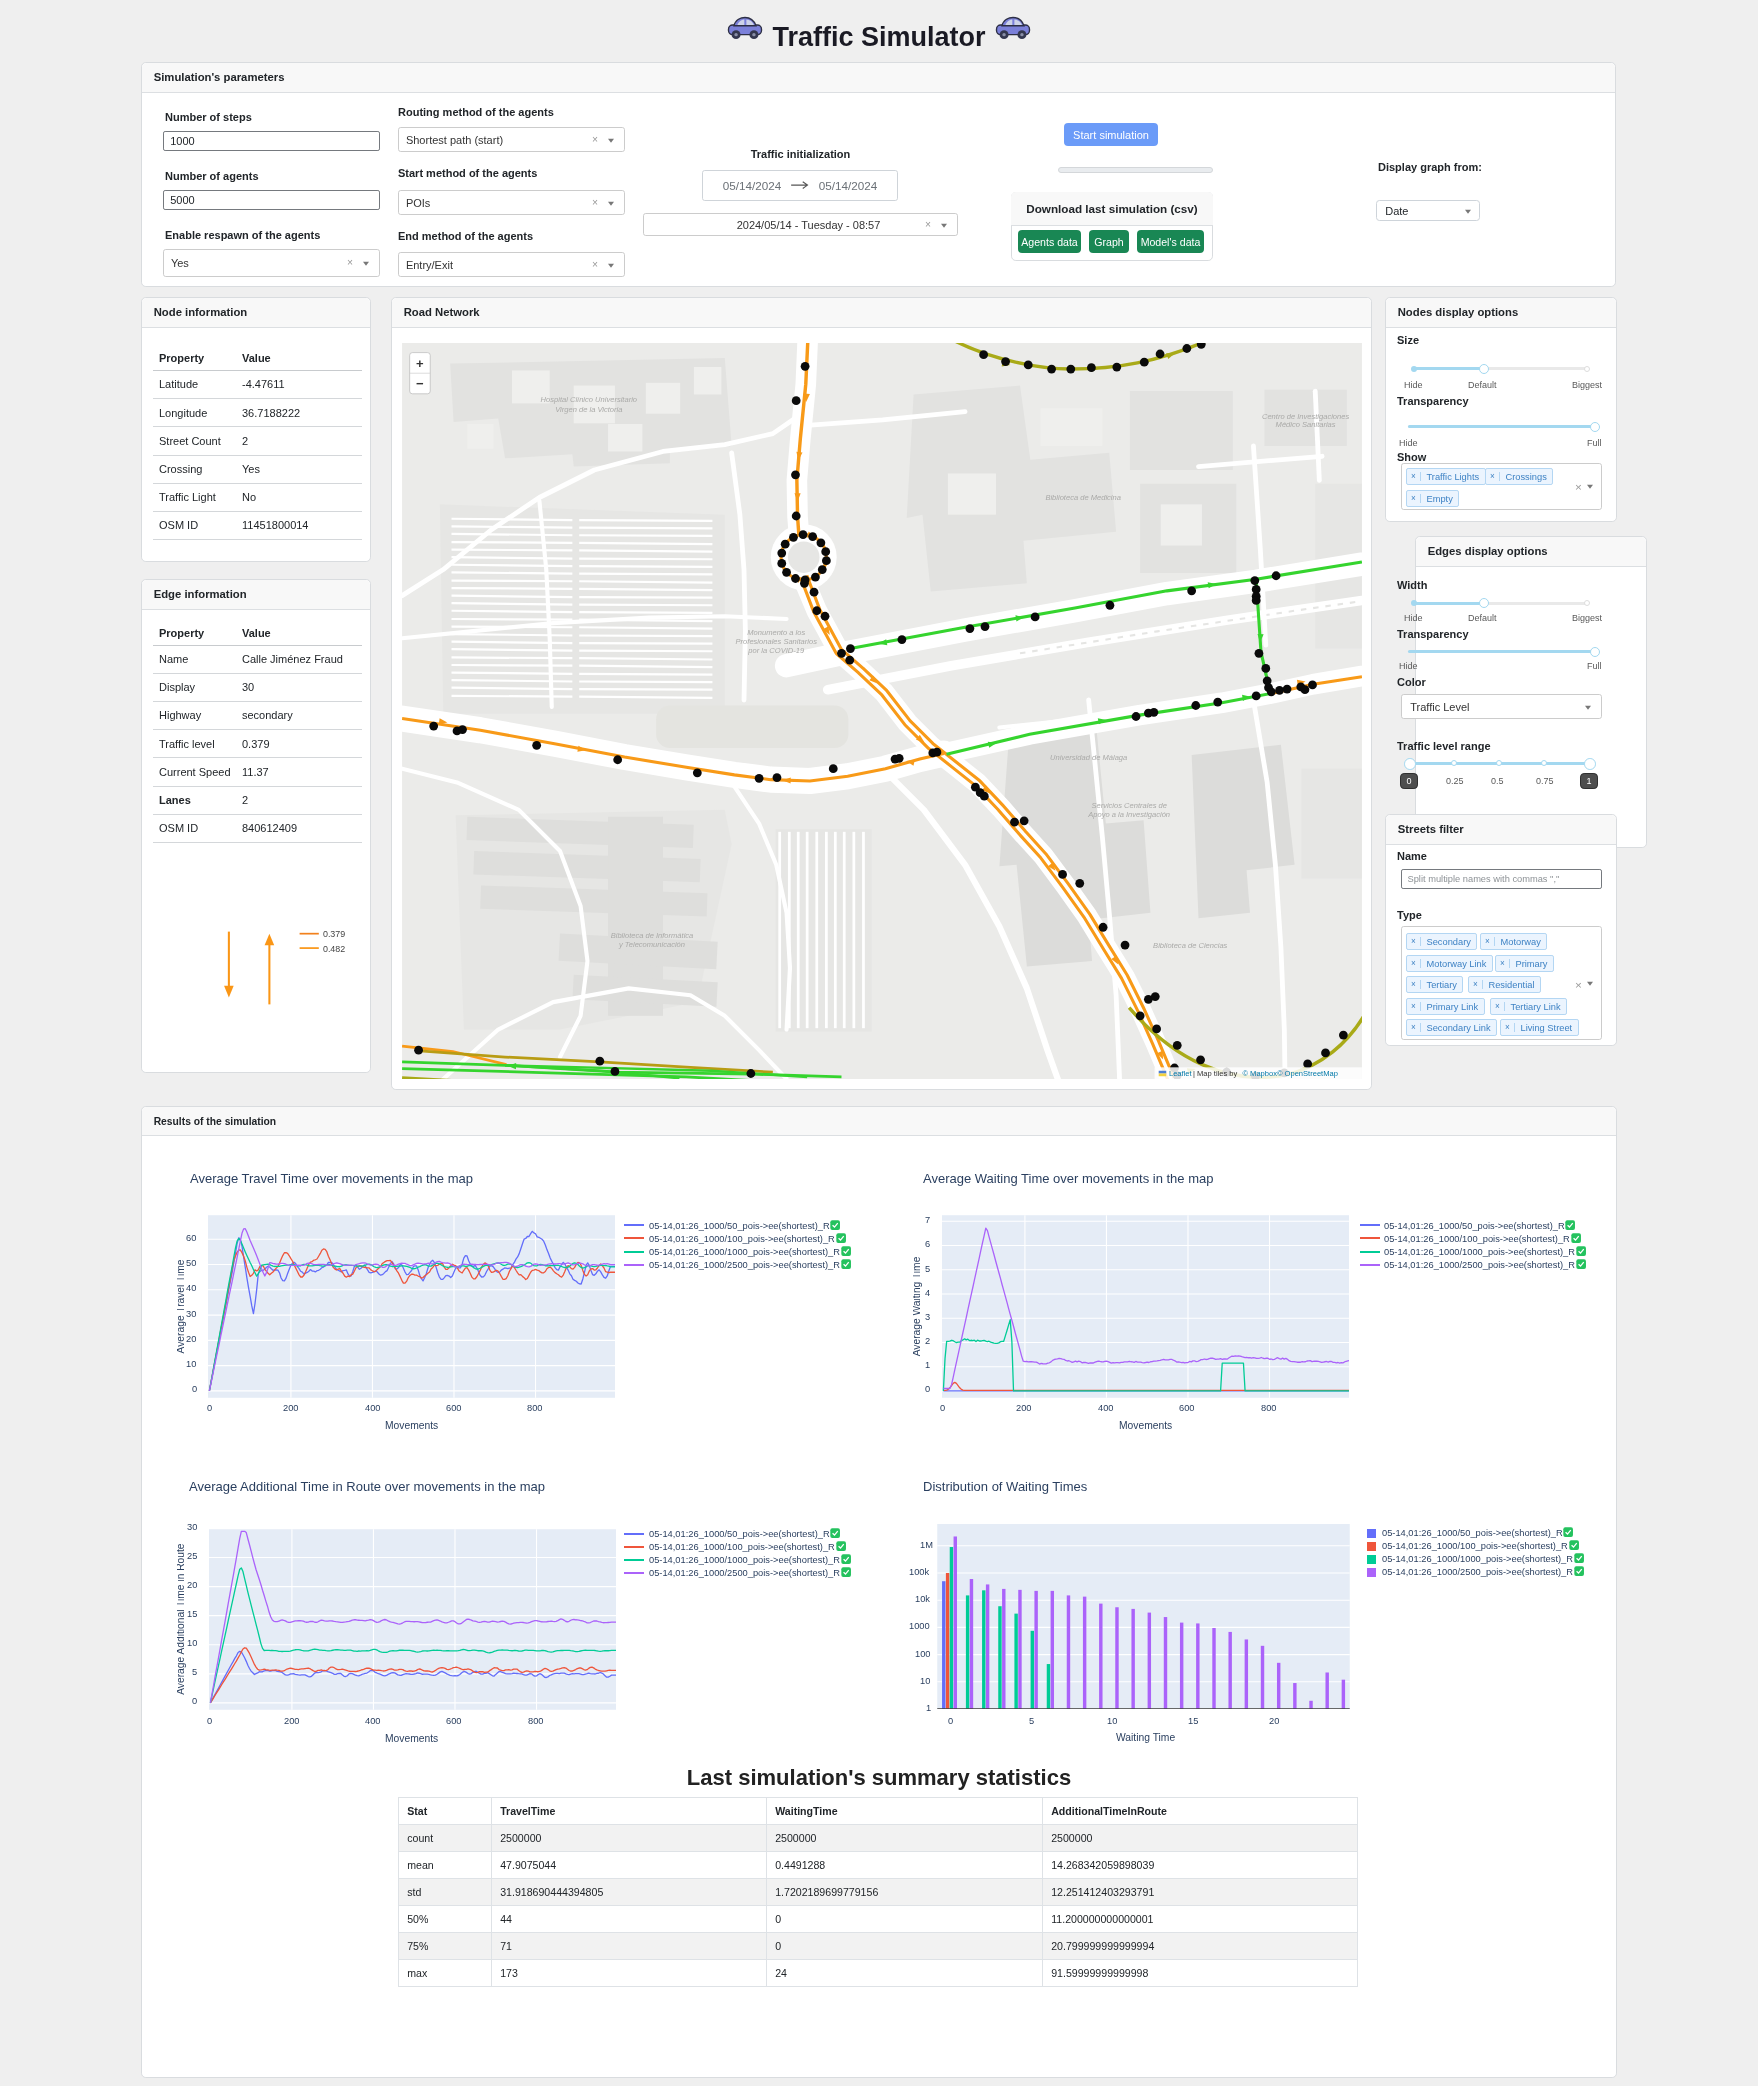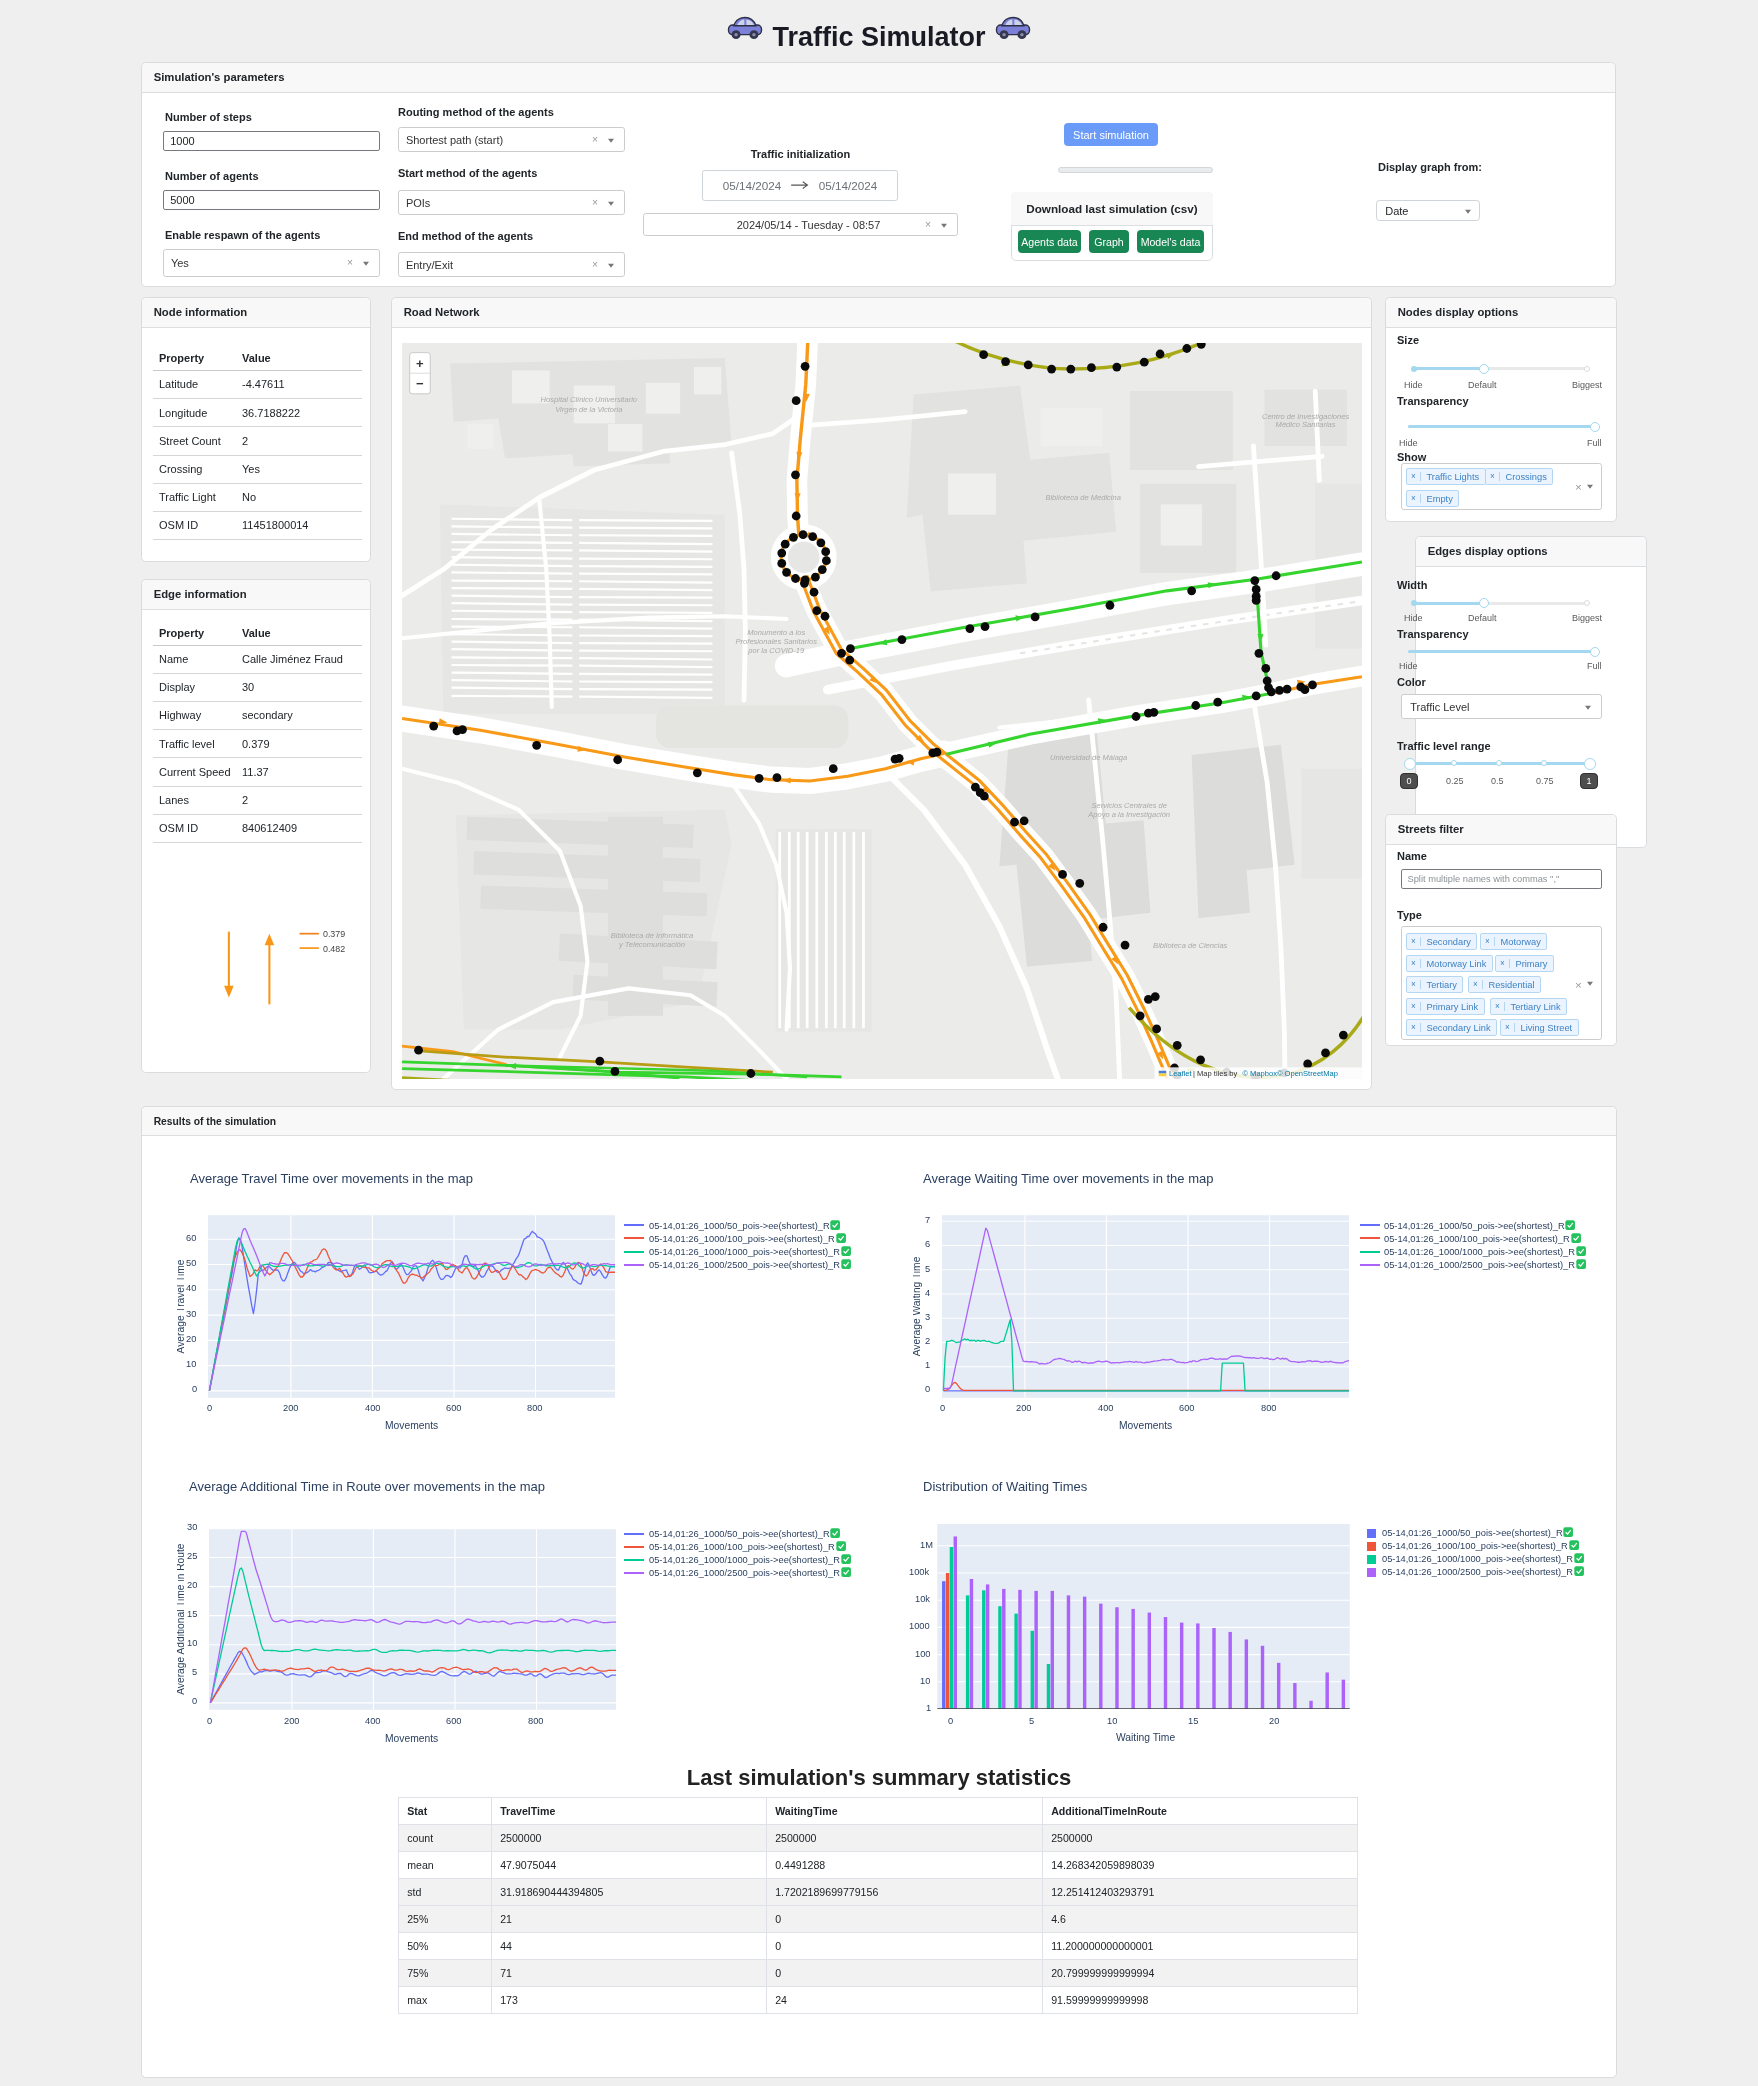--- a/index.html
+++ b/index.html
@@ -111,21 +111,21 @@
 <div style="position:absolute;left:153px;top:701px;width:209px;border-top:0.7px solid #d4d7da;"></div>
 <div style="position:absolute;left:159px;top:709px;font-size:11px;">Highway</div>
 <div style="position:absolute;left:242px;top:709px;font-size:11px;">secondary</div>
 <div style="position:absolute;left:153px;top:729px;width:209px;border-top:0.7px solid #d4d7da;"></div>
 <div style="position:absolute;left:159px;top:738px;font-size:11px;">Traffic level</div>
 <div style="position:absolute;left:242px;top:738px;font-size:11px;">0.379</div>
 <div style="position:absolute;left:153px;top:757px;width:209px;border-top:0.7px solid #d4d7da;"></div>
 <div style="position:absolute;left:159px;top:766px;font-size:11px;">Current Speed</div>
 <div style="position:absolute;left:242px;top:766px;font-size:11px;">11.37</div>
 <div style="position:absolute;left:153px;top:786px;width:209px;border-top:0.7px solid #d4d7da;"></div>
-<div style="position:absolute;left:159px;top:794px;font-size:11px;">Lanes</div>
+<div style="position:absolute;left:159px;top:794px;font-size:11px;font-weight:bold;">Lanes</div>
 <div style="position:absolute;left:242px;top:794px;font-size:11px;">2</div>
 <div style="position:absolute;left:153px;top:814px;width:209px;border-top:0.7px solid #d4d7da;"></div>
 <div style="position:absolute;left:159px;top:822px;font-size:11px;">OSM ID</div>
 <div style="position:absolute;left:242px;top:822px;font-size:11px;">840612409</div>
 <div style="position:absolute;left:153px;top:842px;width:209px;border-top:0.7px solid #d4d7da;"></div>
 <svg style="position:absolute;left:141px;top:913px;" width="230" height="110" viewBox="0 0 335 160">
 <line x1="128" y1="27" x2="128" y2="108" stroke="#fa9616" stroke-width="3"></line>
 <path d="M121,106 L128,123 L135,106 Z" fill="#fa9616"></path>
 <line x1="187" y1="133" x2="187" y2="45" stroke="#fa9616" stroke-width="3"></line>
 <path d="M180,47 L187,30 L194,47 Z" fill="#fa9616"></path>
@@ -821,26 +821,20 @@
         <td>47.9075044</td>
         <td>0.4491288</td>
         <td>14.268342059898039</td>
       </tr>
       <tr class="g">
         <td>std</td>
         <td>31.918690444394805</td>
         <td>1.7202189699779156</td>
         <td>12.251412403293791</td>
       </tr>
-      <tr class="g">
-        <td>25%</td>
-        <td>21</td>
-        <td>0</td>
-        <td>4.6</td>
-      </tr>
       <tr>
         <td>50%</td>
         <td>44</td>
         <td>0</td>
         <td>11.200000000000001</td>
       </tr>
       <tr class="g">
         <td>75%</td>
         <td>71</td>
         <td>0</td>

